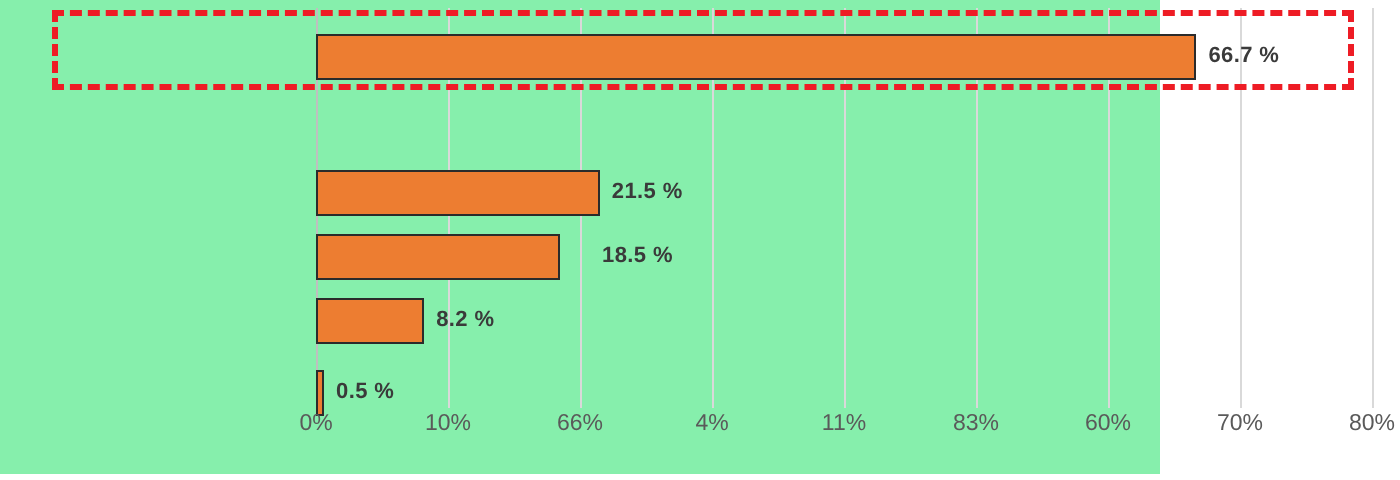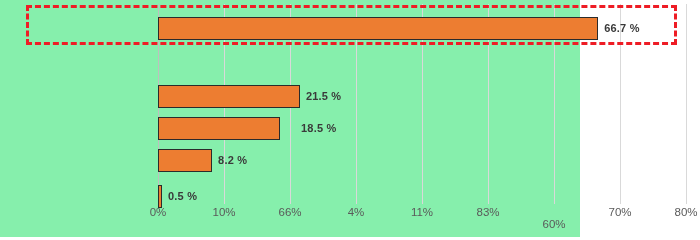--- a/index.html
+++ b/index.html
@@ -131,20 +131,20 @@
     </div>
 
   <div id="x-axis">
 
   <div class="tick-label" style="left: 0px;">0%</div>
       <div class="tick-label" style="left: 66px;">10%</div>
       <div class="tick-label" style="left: 132px;">66%</div>
       <div class="tick-label" style="left: 198px;">4%</div>
       <div class="tick-label" style="left: 264px;">11%</div>
       <div class="tick-label" style="left: 330px;">83%</div>
-      <div class="tick-label" style="left: 396px; margin-top: 12px;">60%</div>
+      <div class="tick-label" style="left: 396px;">60%</div>
       <div class="tick-label" style="left: 462px;">70%</div>
       <div class="tick-label" style="left: 528px;">80%</div>
     </div>
 
   <div id="highlight-box"></div>
 
 </div>
 
 </body></html>

